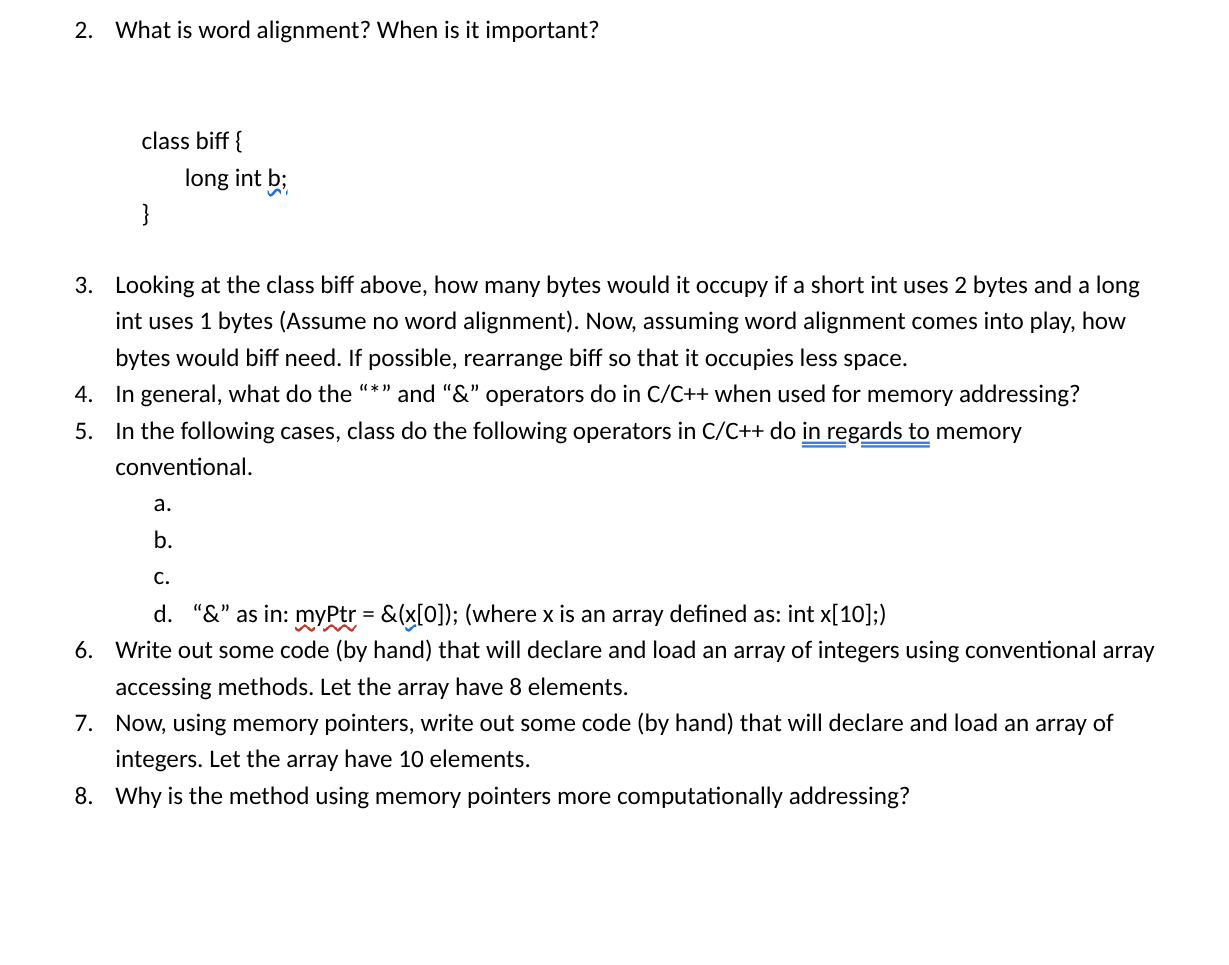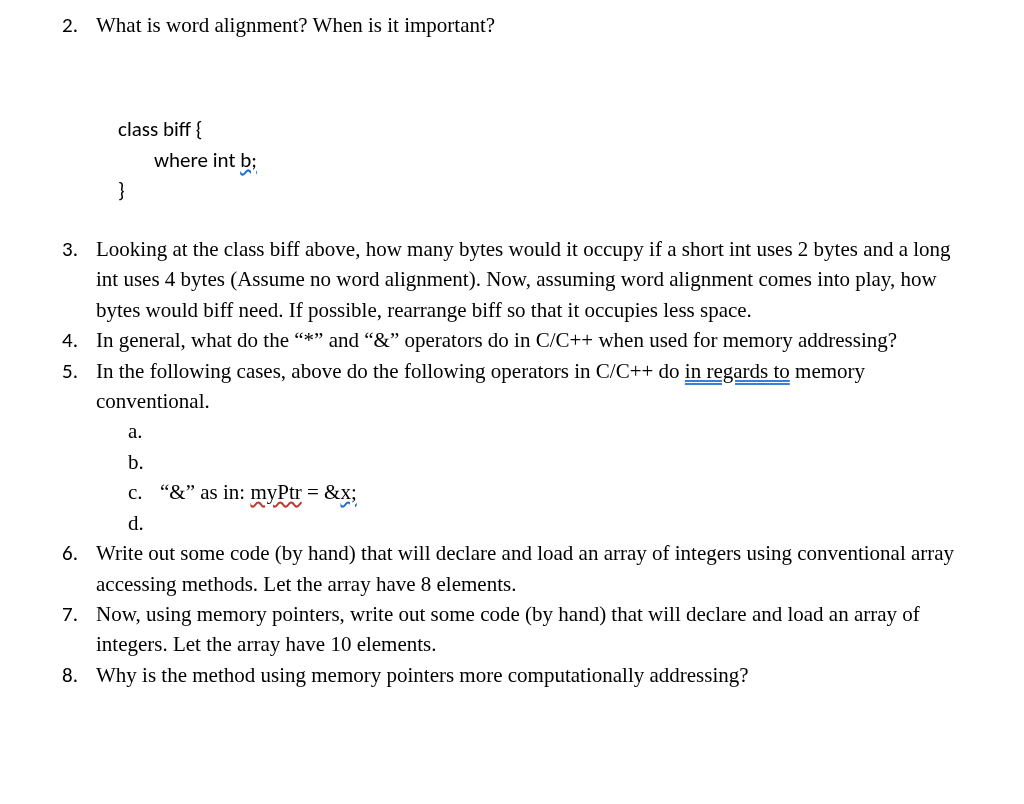--- a/index.html
+++ b/index.html
@@ -17,32 +17,31 @@
       display: flex;
       margin: 0;
     }
     .list-num {
       min-width: 36px;
       text-align: left;
       padding-left: 2px;
     }
     .list-body {
       flex: 1;
-      font-family: Liberation Serif, serif;
     }
     .sub-row {
       display: flex;
       margin: 0;
       padding-left: 32px;
     }
     .sub-let {
       min-width: 32px;
     }
     .spacer-big { height: 62px; }
-    .code-block { margin-top: 12px; margin-bottom: 28px; }
+    .code-block { margin-top: 0; margin-bottom: 28px; }
     .code-line {
       padding-left: 0;
       font-family: Calibri, "Segoe UI", Arial, sans-serif;
       font-size: 21px;
     }
     .code-indent { padding-left: 36px; }
     .squiggle-blue {
       text-decoration: underline;
       text-decoration-style: wavy;
       text-decoration-color: #1f6fd9;
@@ -66,57 +65,57 @@
 <div class="list-row q2">
   <div class="list-num">2.</div>
   <div class="list-body">What is word alignment?  When is it important?</div>
 </div>
 
 <div class="spacer-big"></div>
 
 <div class="indent-code-area code-block">
   <div class="code-line">class biff {</div>
   <div class="code-line code-indent">
-    <span>where int </span><span class="squiggle-blue">b;</span>
+    <span>long int </span><span class="squiggle-blue">b;</span>
   </div>
   <div class="code-line">}</div>
 </div>
 
 <div class="list-row">
   <div class="list-num">3.</div>
-  <div class="list-body">Looking at the class biff above, how many bytes would it occupy if a short int uses 2 bytes and a long int uses 4 bytes (Assume no word alignment).  Now, assuming word alignment comes into play, how bytes would biff need.  If possible, rearrange biff so that it occupies less space.</div>
+  <div class="list-body">Looking at the class biff above, how many bytes would it occupy if a short int uses 2 bytes and a long int uses 1 bytes (Assume no word alignment).  Now, assuming word alignment comes into play, how bytes would biff need.  If possible, rearrange biff so that it occupies less space.</div>
 </div>
 
 <div class="list-row">
   <div class="list-num">4.</div>
   <div class="list-body">In general, what do the “*” and “&amp;” operators do in C/C++ when used for memory addressing?</div>
 </div>
 
 <div class="list-row">
   <div class="list-num">5.</div>
   <div class="list-body">
-    <span>In the following cases, above do the following operators in C/C++ do </span><span class="double-ul">in regards to</span><span> memory conventional.</span>
+    <span>In the following cases, class do the following operators in C/C++ do </span><span class="double-ul">in regards to</span><span> memory conventional.</span>
 
     <div class="sub-row">
       <div class="sub-let">a.</div>
     </div>
 
     <div class="sub-row">
       <div class="sub-let">b.</div>
     </div>
 
     <div class="sub-row">
       <div class="sub-let">c.</div>
-      <div>
-        <span>“&amp;” as in: </span><span class="squiggle-red">myPtr</span><span> = &amp;</span><span class="squiggle-blue">x;</span>
-      </div>
     </div>
 
     <div class="sub-row">
       <div class="sub-let">d.</div>
+      <div>
+        <span>“&amp;” as in: </span><span class="squiggle-red">myPtr</span><span> = &amp;(</span><span class="squiggle-blue">x</span><span>[0]);  (where x is an array defined as: int x[10];)</span>
+      </div>
     </div>
 
   </div>
 </div>
 
 <div class="list-row">
   <div class="list-num">6.</div>
   <div class="list-body">Write out some code (by hand) that will declare and load an array of integers using conventional array accessing methods.  Let the array have 8 elements.</div>
 </div>
 

